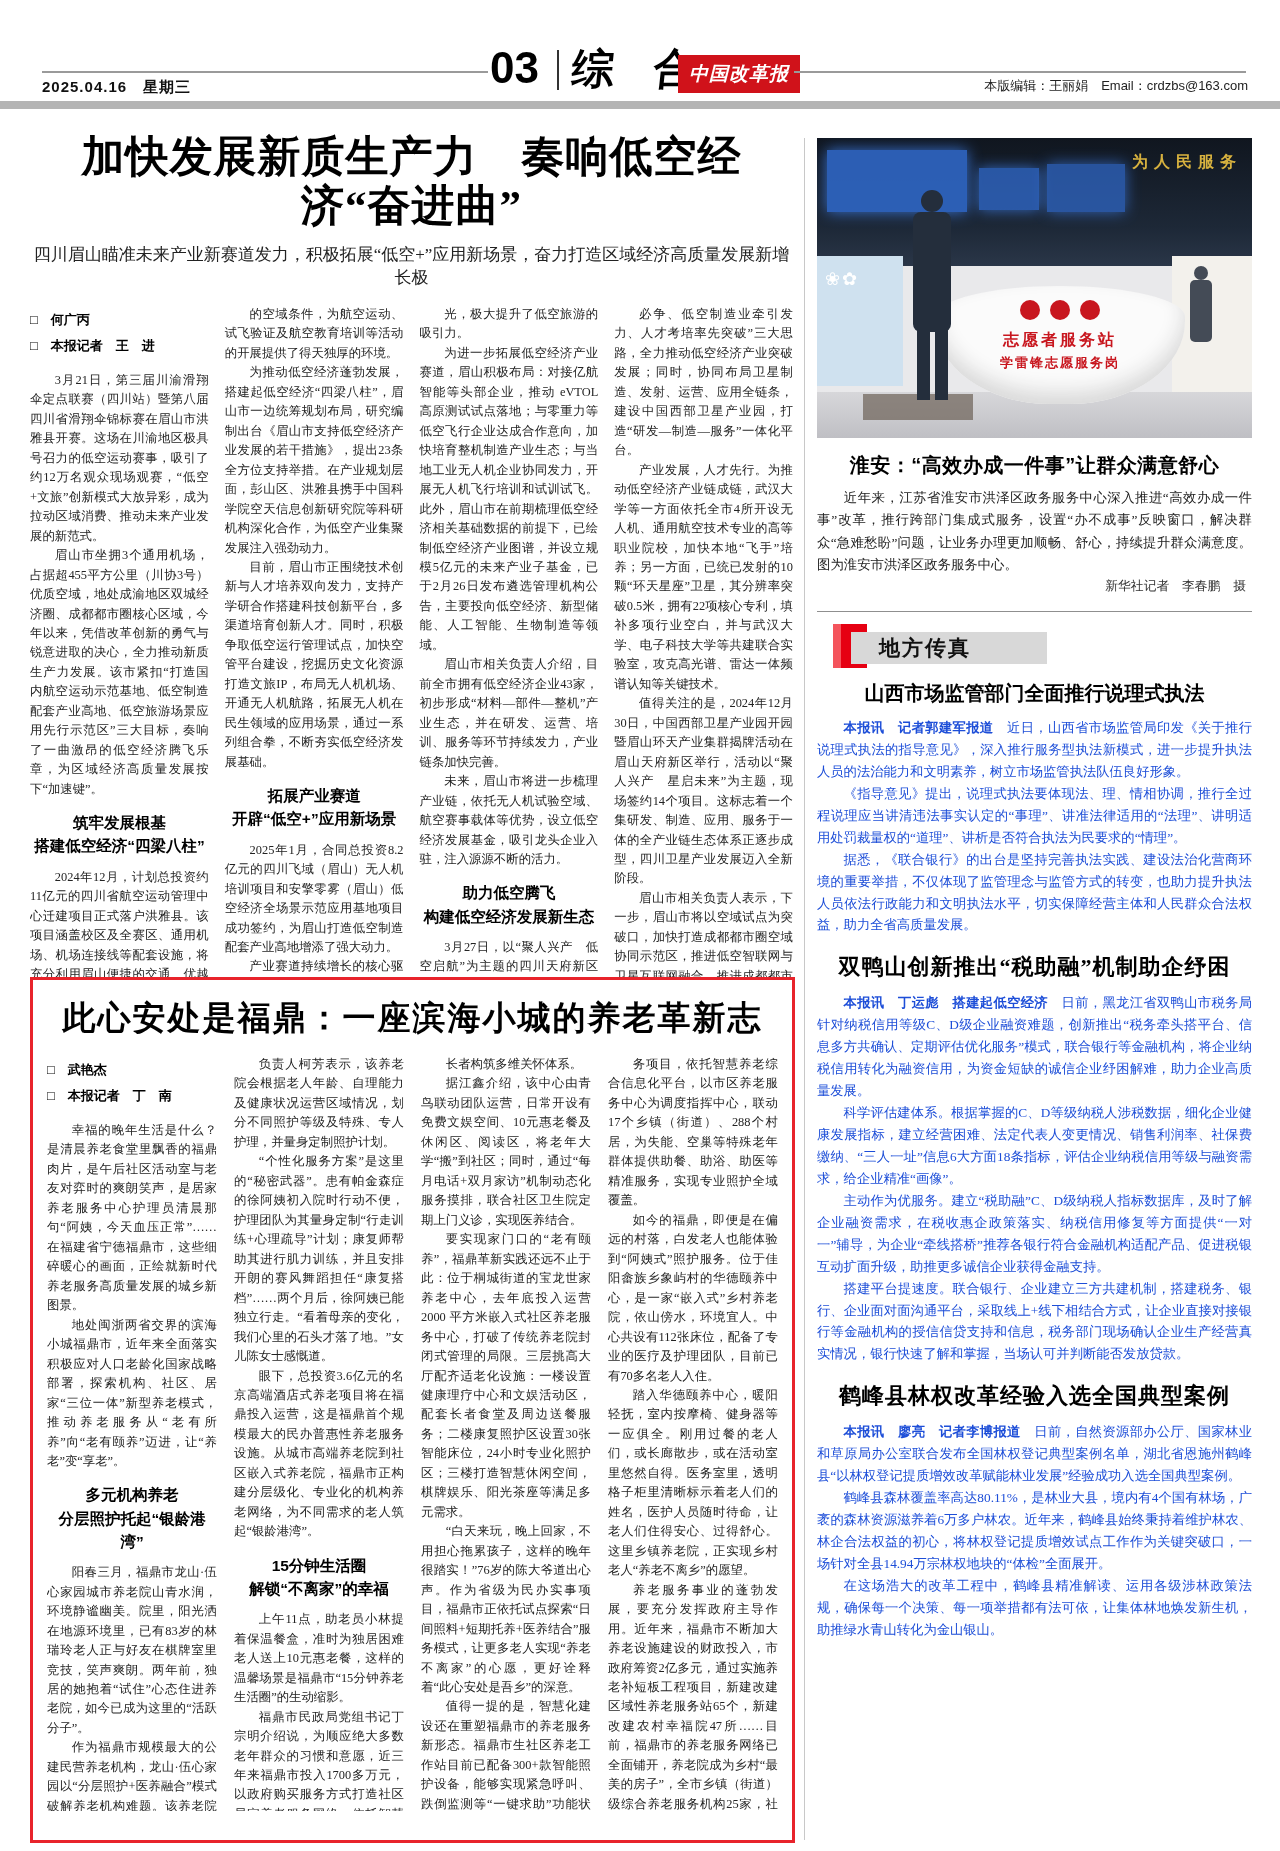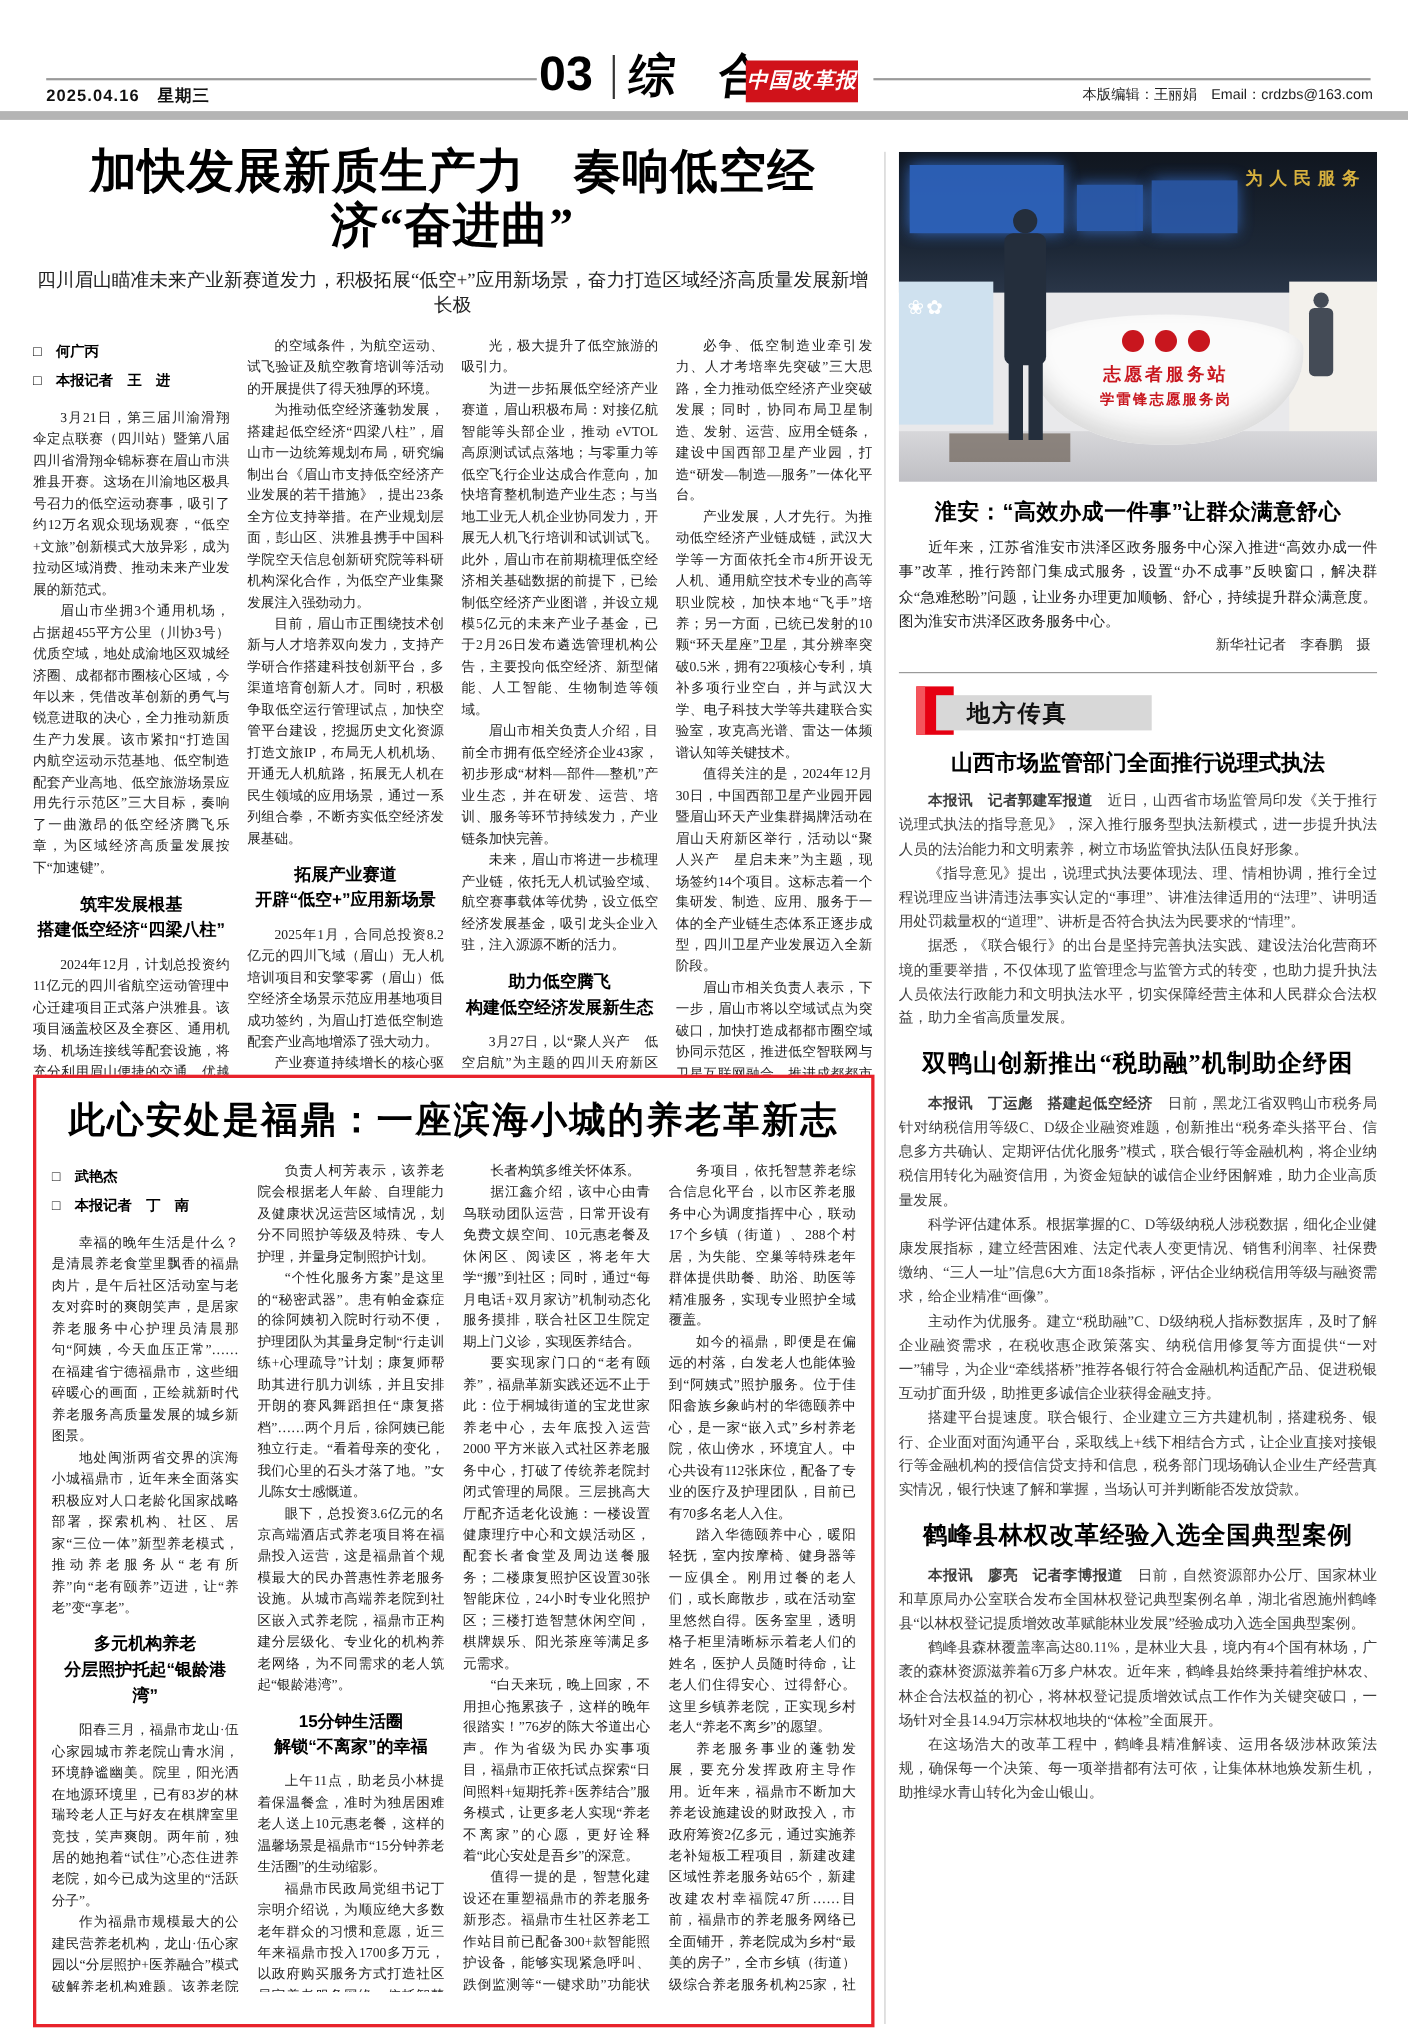--- a/index.html
+++ b/index.html
@@ -11,21 +11,21 @@
   .hdr-rule{position:absolute;height:0;border-top:2px solid #9a9a9a;}
   .hdr-rule.left{top:71px;left:42px;width:446px;}
   .hdr-rule.right{top:71px;left:794px;width:452px;}
   .hdr-date{position:absolute;top:78px;left:42px;font-size:15px;font-weight:bold;
     font-family:"Liberation Sans",sans-serif;letter-spacing:1px;color:#111;}
   .hdr-pageno{position:absolute;top:46px;left:490px;font-size:44px;font-weight:900;line-height:1;
     font-family:"Liberation Sans",sans-serif;color:#000;}
   .hdr-vbar{position:absolute;top:50px;left:557px;width:2px;height:40px;background:#333;}
   .hdr-section{position:absolute;top:48px;left:572px;font-size:42px;font-weight:900;line-height:1;
     font-family:"Liberation Sans",sans-serif;letter-spacing:14px;transform:skewX(-6deg);color:#000;}
-  .hdr-logo{position:absolute;top:55px;left:678px;width:102px;height:38px;background:#d0121a;
+  .hdr-logo{position:absolute;top:55px;left:678px;width:122px;height:38px;background:#d0121a;
     color:#fff;font-style:italic;font-weight:bold;font-size:19px;line-height:38px;text-align:center;
     letter-spacing:1px;font-family:"Liberation Serif",serif;}
   .hdr-editor{position:absolute;top:77px;right:32px;font-size:13px;color:#222;
     font-family:"Liberation Sans",sans-serif;}
   .hdr-band{position:absolute;top:101px;left:0;width:1280px;height:8px;background:#b4b4b4;}
   
   .main-left{position:absolute;left:30px;top:126px;width:763px;}
   .main-headline{font-size:43px;font-weight:bold;text-align:center;letter-spacing:1px;
     margin:6px 0 12px;line-height:1.15;color:#000;}
   .main-deck{font-size:17px;text-align:center;margin:0 0 16px;color:#222;}
@@ -80,21 +80,21 @@
   .badge-red{position:absolute;left:16px;top:-2px;width:34px;height:44px;background:#e60012;}
   .badge-red::before{content:"";position:absolute;left:0;top:0;width:8px;height:44px;background:#f4545c;}
   .badge-gray{position:absolute;left:34px;top:6px;width:196px;height:32px;background:#d8d8d8;}
   .badge-label{position:absolute;left:62px;top:8px;font-family:"Liberation Sans",sans-serif;
     font-weight:bold;font-size:21px;letter-spacing:2px;color:#111;}
   
   .rail-article{margin:0 0 16px;}
   .rail-headline{text-align:center;font-weight:bold;margin:6px 0 10px;color:#000;}
   .rail-headline.hei{font-family:"Liberation Sans",sans-serif;font-size:20px;}
   .rail-headline.song{font-family:"Liberation Serif",serif;font-size:22px;letter-spacing:1px;}
-  .rail-article p{font-size:13.3px;line-height:1.65;text-align:justify;text-indent:2em;margin:0;color:#404040;}
+  .rail-article p{font-size:13.3px;line-height:1.65;text-align:justify;text-indent:2em;margin:0;color:#1d4ed8;}
   .lead{font-weight:bold;font-family:"Liberation Sans",sans-serif;}
 </style>
 </head>
 <body>
 
 <div>
   <div class="hdr-rule left"></div>
   <div class="hdr-date">2025.04.16　星期三</div>
   <div class="hdr-pageno">03</div>
   <div class="hdr-vbar"></div>

